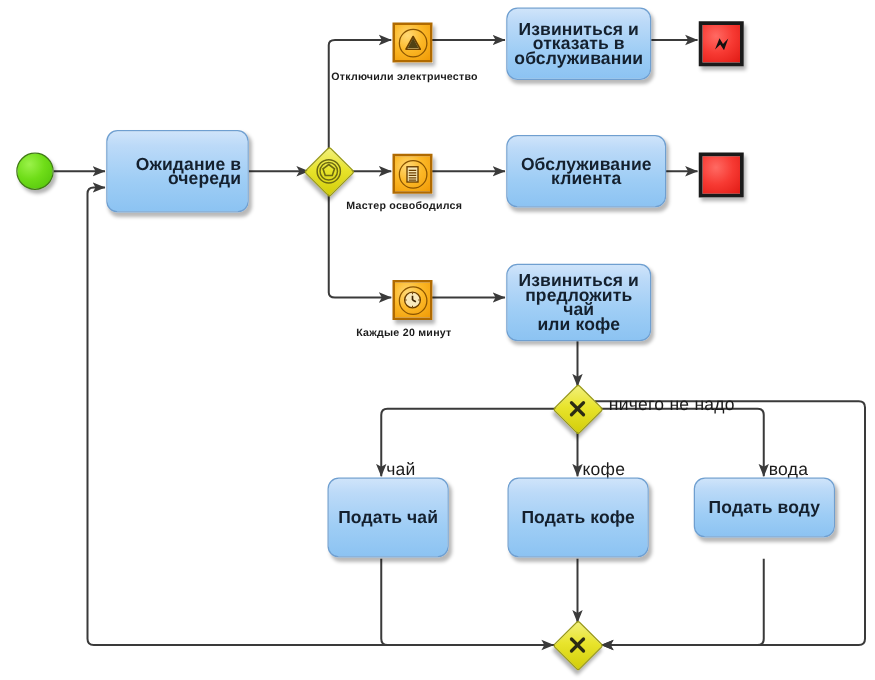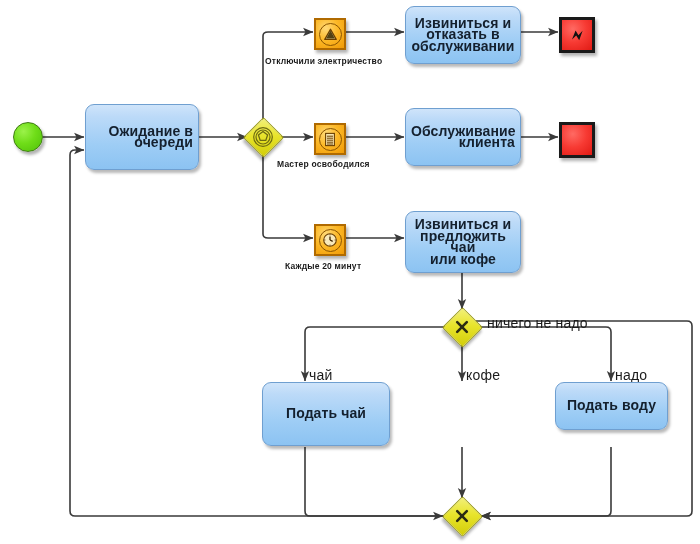--- a/index.html
+++ b/index.html
@@ -229,21 +229,21 @@
           <line x1="4" y1="6.2" x2="10" y2="6.2"></line>
           <line x1="4" y1="8.2" x2="10" y2="8.2"></line>
           <line x1="4" y1="10.2" x2="10" y2="10.2"></line>
           <line x1="4" y1="12.0" x2="10" y2="12.0"></line>
         </g>
       </svg>
     </div>
   </div>
   <div class="lbl" style="left:277px; top:159px;">Мастер освободился</div>
 
-  <div class="node task" style="left:405px; top:108px; width:116px; height:58px;text-align:right;">
+  <div class="node task" style="left:405px; top:108px; width:128px; height:58px;">
     <span class="inner">Обслуживание
 клиента</span>
   </div>
 
   <div class="node ev-end-plain" style="left:559px; top:122px;"></div>
 
   <div class="node ev-catch" style="left:314px; top:224px;">
     <div class="ring">
       <svg width="16" height="16" viewBox="0 0 16 16">
         <circle cx="8" cy="8" r="6.3" fill="#f8e9bb" stroke="#6b3f00" stroke-width="1.1"></circle>
@@ -274,26 +274,29 @@
           <line x1="5.2" y1="5.2" x2="14.8" y2="14.8"></line>
           <line x1="14.8" y1="5.2" x2="5.2" y2="14.8"></line>
         </g>
       </svg>
     </div>
   </div>
   <div class="lbl-thin" style="left:487px; top:315px;">ничего не надо</div>
 
   <div class="lbl-thin" style="left:309px; top:367px;text-align:center;">чай</div>
   <div class="lbl-thin" style="left:466px; top:367px;">кофе</div>
-  <div class="lbl-thin" style="left:615px; top:367px;">надо</div>
-
-  <div class="node task" style="left:262px; top:382px; width:128px; height:64px;">
+  <div class="lbl-thin" style="left:615px; top:367px;">вода</div>
+
+  <div class="node task" style="left:262px; top:382px; width:97px; height:64px;">
     <span class="inner">Подать чай</span>
   </div>
 
+  <div class="node task" style="left:406px; top:382px; width:113px; height:64px;">
+    <span class="inner">Подать кофе</span>
+  </div>
 
   <div class="node task" style="left:555px; top:382px; width:113px; height:48px;">
     <span class="inner">Подать воду</span>
   </div>
 
   <div class="node gw" style="left:443px; top:497px; width:38px; height:38px;">
     <div class="dia"></div>
     <div class="sym">
       <svg width="20" height="20" viewBox="0 0 20 20">
         <g stroke="#2b2b14" stroke-width="2.6" stroke-linecap="round">

